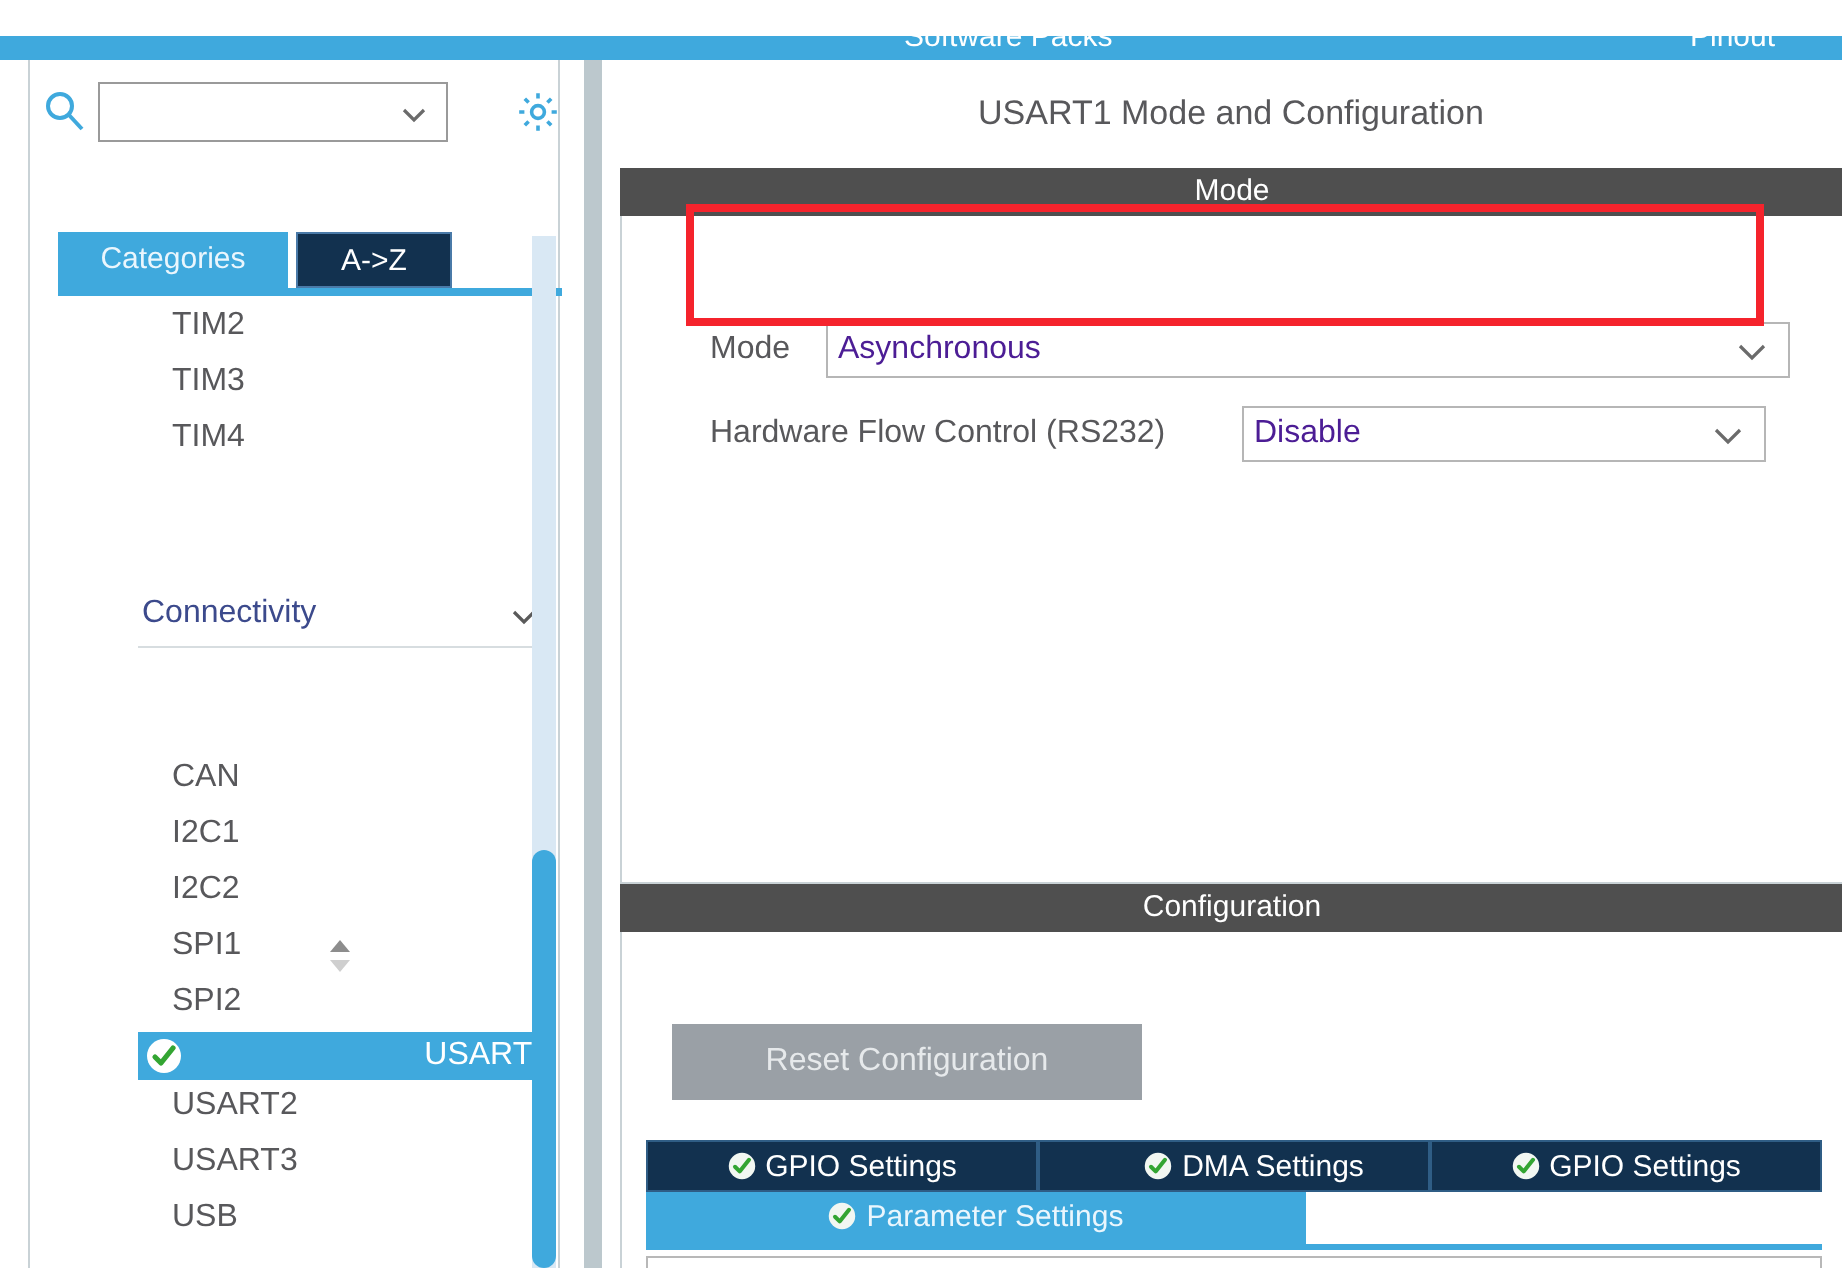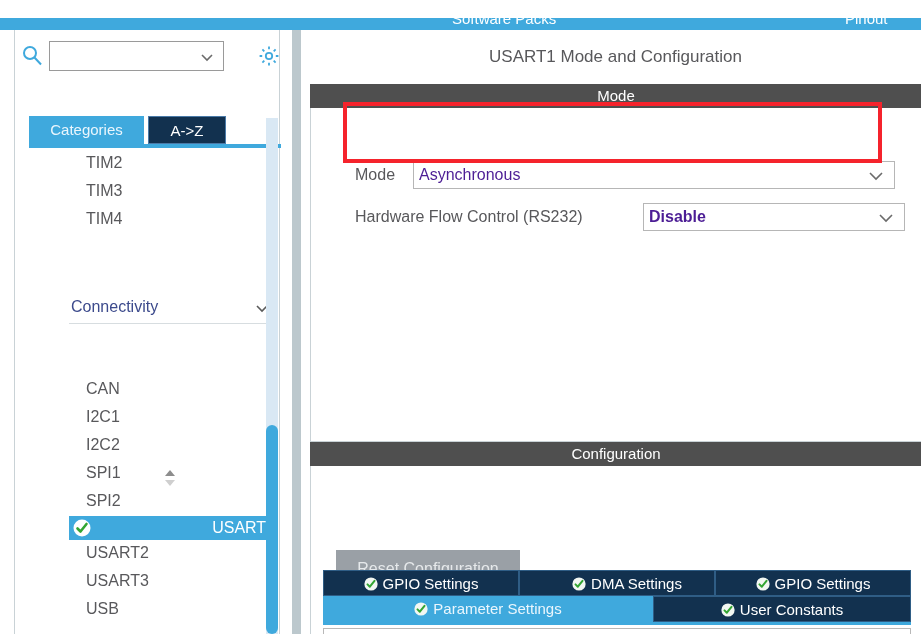--- a/index.html
+++ b/index.html
@@ -265,21 +265,21 @@
     right: 8px; top: 3px;
     color: #6b6b6b;
   }
 
   #row-mode { left: 44px; top: 53px; width: 540px; }
   #row-mode .field-label { left: 0; }
   #row-mode .field-select { left: 58px; width: 482px; }
 
   #row-hfc { left: 44px; top: 95px; width: 540px; }
   #row-hfc .field-label { left: 0; }
-  #row-hfc .field-select { left: 288px; width: 262px; font-weight: bold; }
+  #row-hfc .field-select { left: 266px; width: 262px; }
 
   
   .red-rect {
     position: absolute;
     left: 343px; top: 102px;
     width: 539px; height: 61px;
     border: 4px solid #f5232c;
     pointer-events: none;
     z-index: 50;
   }
@@ -289,28 +289,27 @@
     left: 9px; top: 436px;
     width: 612px; height: 198px;
     background: #ffffff;
     border: 1px solid #c9d2d6;
     border-top: none;
   }
 
   .reset-btn {
     position: absolute;
     left: 25px; top: 46px;
-    width: 184px; height: 38px;
+    width: 235px; height: 38px;
     background: #9aa0a6;
     border: none;
     color: #e6e9eb;
     font-size: 16px;
     font-family: "Liberation Sans", sans-serif;
     cursor: default;
-    margin-top: 38px;
   }
 
   .tabrow { position: absolute; height: 26px; }
   .ctab {
     position: absolute;
     top: 0; height: 26px;
     line-height: 26px;
     text-align: center;
     font-size: 15px;
     white-space: nowrap;
@@ -516,28 +515,20 @@
 
       <div class="tabrow" id="tabrow2">
         <div class="ctab light t0">
           <span class="chk">
             <svg width="14" height="14" viewBox="0 0 18 18">
               <circle cx="9" cy="9" r="8.5" fill="#f2f7f2"></circle>
               <polyline points="4.5,9.5 7.5,12.5 13.5,5" fill="none" stroke="#33a532" stroke-width="2.6" stroke-linecap="round" stroke-linejoin="round"></polyline>
             </svg>
           </span><span>Parameter Settings</span>
         </div>
-        <div class="ctab dark t1">
-          <span class="chk">
-            <svg width="14" height="14" viewBox="0 0 18 18">
-              <circle cx="9" cy="9" r="8.5" fill="#f2f7f2"></circle>
-              <polyline points="4.5,9.5 7.5,12.5 13.5,5" fill="none" stroke="#33a532" stroke-width="2.6" stroke-linecap="round" stroke-linejoin="round"></polyline>
-            </svg>
-          </span><span>User Constants</span>
-        </div>
       </div>
 
       <div class="tab-underline"></div>
 
       <div class="param-area">
         <span class="pa-text">Configure the below parameters :</span>
       </div>
     </div>
   </div>
 

